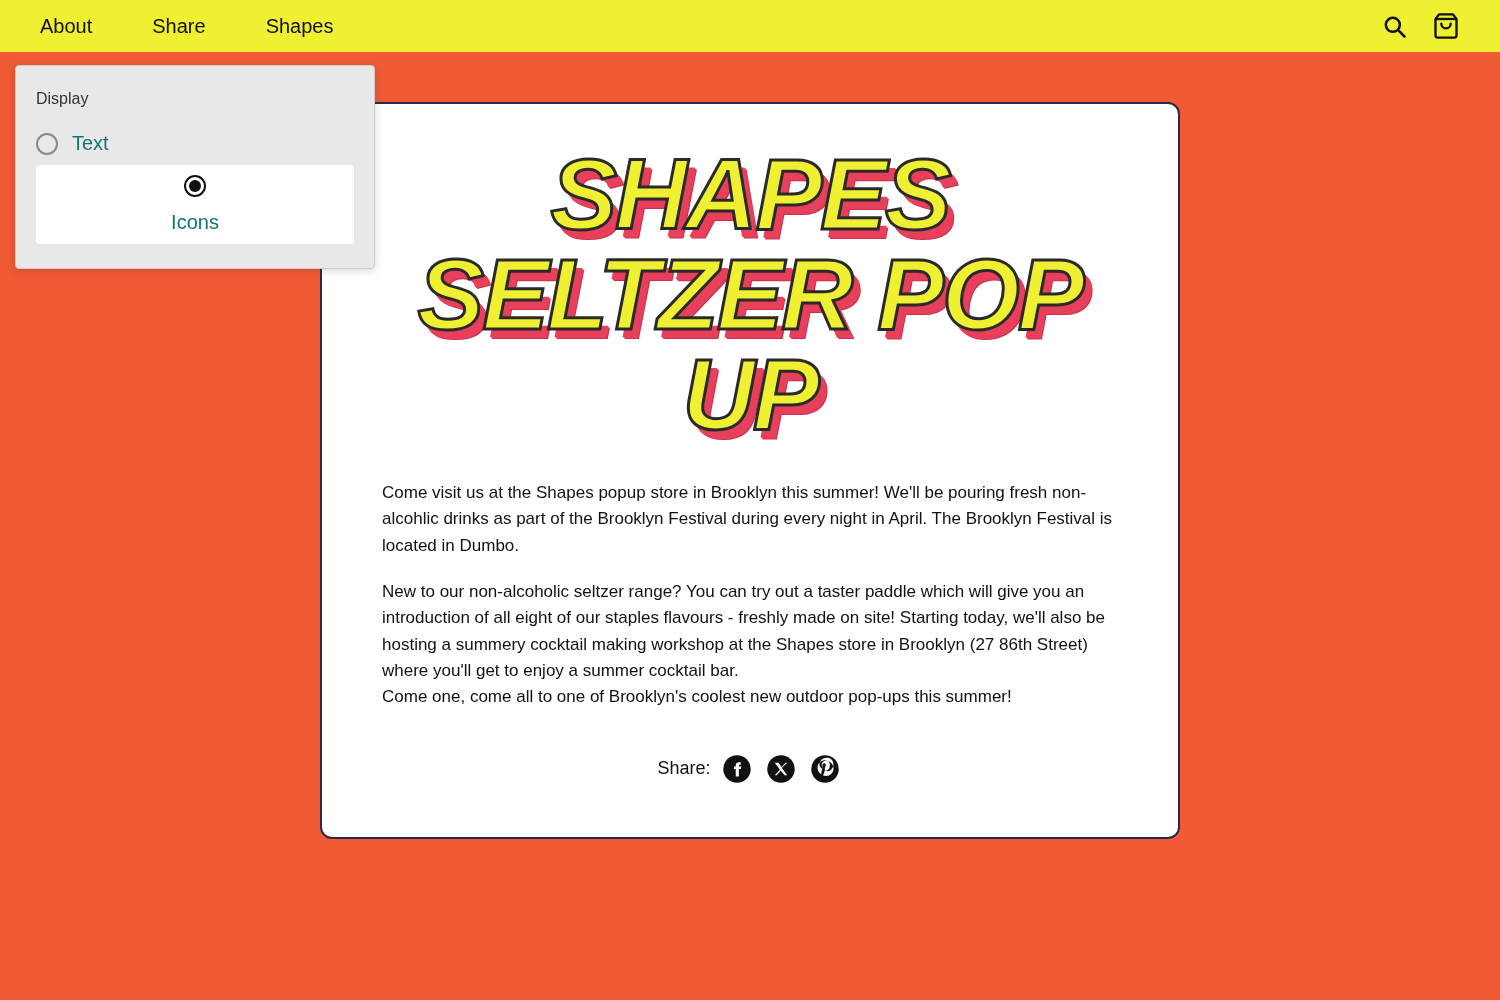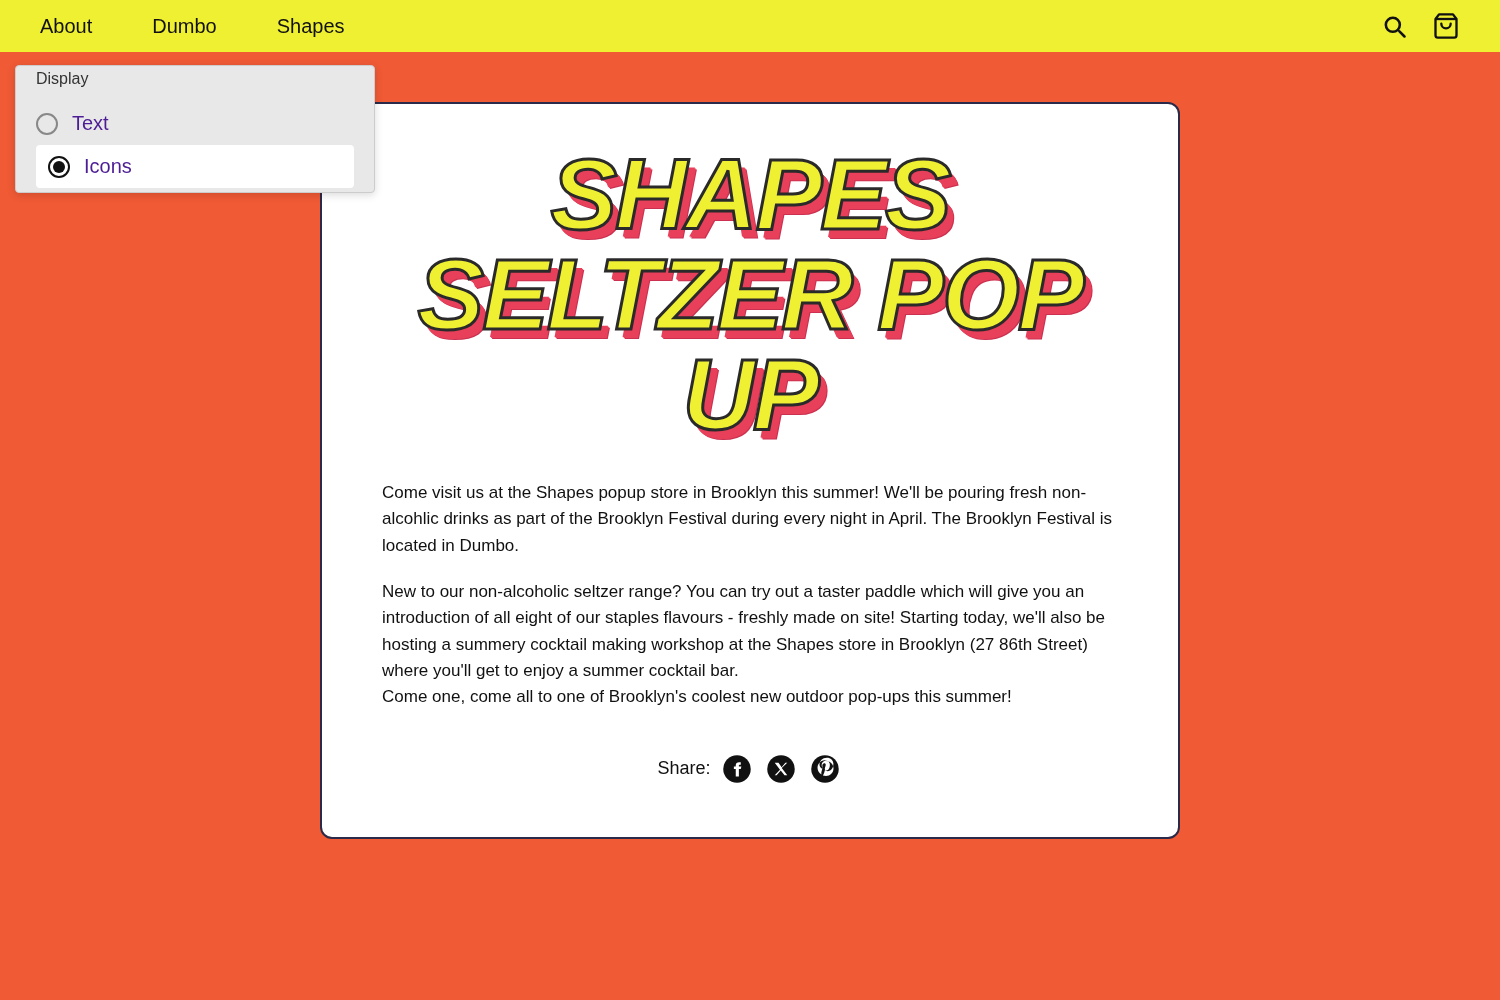--- a/index.html
+++ b/index.html
@@ -54,47 +54,48 @@
 
     
     .dropdown {
       position: absolute;
       top: 65px;
       left: 15px;
       background: #e8e8e8;
       border: 1px solid #ccc;
       border-radius: 4px;
       width: 360px;
-      padding: 4px 20px;
+      padding: 24px 20px;
       z-index: 200;
       box-shadow: 0 2px 8px rgba(0,0,0,0.15);
     }
     .dropdown-title {
       font-size: 16px;
       font-weight: 400;
       color: #333;
       margin-bottom: 14px;
     }
     .dropdown-option {
       display: flex;
       align-items: center;
       gap: 14px;
       padding: 10px 0;
       font-size: 20px;
-      color: #4c1d95;
+      color: #0f766e;
       cursor: pointer;
       background: none;
       border: none;
       width: 100%;
       text-align: left;
     }
     .dropdown-option:last-child {
       background: #fff;
       padding: 10px 12px;
       border-radius: 4px;
+      flex-direction: column;
     }
     .radio-circle {
       width: 22px;
       height: 22px;
       border-radius: 50%;
       border: 2px solid #888;
       display: inline-flex;
       align-items: center;
       justify-content: center;
       flex-shrink: 0;
@@ -181,21 +182,21 @@
       height: 30px;
       fill: #111;
     }
   </style>
 </head>
 <body>
 
 <header class="header">
   <nav class="header-nav">
     <a href="#">About</a>
-    <a href="#">Dumbo</a>
+    <a href="#">Share</a>
     <a href="#">Shapes</a>
   </nav>
   <div class="header-icons">
     <button class="header-icon-btn">
       <svg viewBox="0 0 24 24" xmlns="http://www.w3.org/2000/svg">
         <path d="M21 21l-4.35-4.35M17 11A6 6 0 1 1 5 11a6 6 0 0 1 12 0z" stroke="#111" stroke-width="2.2" fill="none" stroke-linecap="round"></path>
       </svg>
     </button>
     <button class="header-icon-btn">
       <svg viewBox="0 0 24 24" xmlns="http://www.w3.org/2000/svg">

